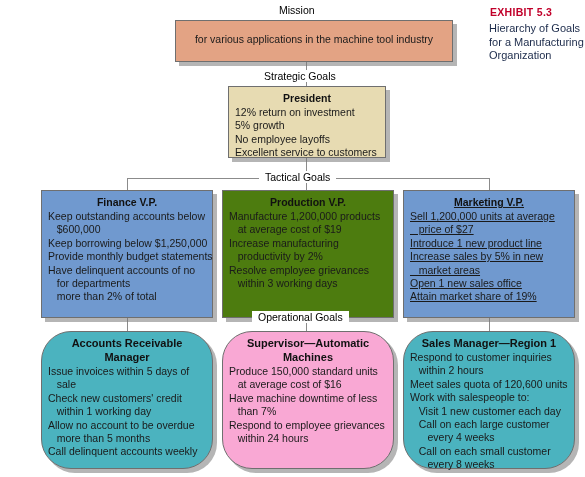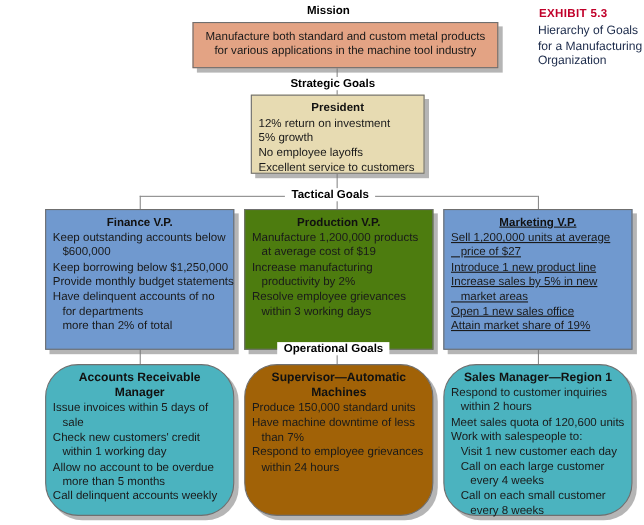--- a/index.html
+++ b/index.html
@@ -40,21 +40,21 @@
     font-size: 11px;
     color: #1b2a4a;
     line-height: 13.5px;
     margin-left: 8px;
   }
 
   
   .band-label {
     position: absolute;
     font-size: 10.5px;
-    font-weight: bold;
+    font-weight: normal;
     color: #000000;
     background: #ffffff;
     padding: 0 6px;
     white-space: nowrap;
     z-index: 6;
     text-align: center;
   }
 
   
   .vline {
@@ -137,21 +137,20 @@
 
   <div id="exhibit">
     <div class="ex-title" style="color: rgb(193, 0, 42); padding-left: 9px;">EXHIBIT 5.3</div>
     <div class="ex-sub">Hierarchy of Goals for a Manufacturing Organization</div>
   </div>
 
   <div class="band-label" style="left:273px; top:4px;">Mission</div>
 
   <div class="node" id="mission-box" style="background: rgb(227, 163, 132);">
     <div class="node-lines">
-        <span class="ln">Manufacture both standard and custom metal products</span>
         <span class="ln">for various applications in the machine tool industry</span>
       </div>
   </div>
 
   <div class="vline" style="left: 306px; top: 62px; height: 16px; background: rgb(139, 139, 139);"></div>
 
   <div class="band-label" style="left:258px; top:70px;">Strategic Goals</div>
 
   <div class="vline" style="left: 306px; top: 78px; height: 10px; background: rgb(139, 139, 139);"></div>
 
@@ -223,24 +222,25 @@
         <span class="ln">Issue invoices within 5 days of</span>
         <span class="ln">   sale</span>
         <span class="ln">Check new customers' credit</span>
         <span class="ln">   within 1 working day</span>
         <span class="ln">Allow no account to be overdue</span>
         <span class="ln">   more than 5 months</span>
         <span class="ln">Call delinquent accounts weekly</span>
       </div>
   </div>
 
-  <div class="node operational" id="supervisor-box" style="background: #a16207;">
+  <div class="node operational" id="supervisor-box" style="background: #f9a8d4;">
     <div class="node-title">Supervisor—Automatic Machines</div>
     <div class="node-lines">
         <span class="ln">Produce 150,000 standard units</span>
+        <span class="ln">   at average cost of $16</span>
         <span class="ln">Have machine downtime of less</span>
         <span class="ln">   than 7%</span>
         <span class="ln">Respond to employee grievances</span>
         <span class="ln">   within 24 hours</span>
       </div>
   </div>
 
   <div class="node operational" id="sales-box" style="background: rgb(75, 179, 191);">
     <div class="node-title">Sales Manager—Region 1</div>
     <div class="node-lines">

